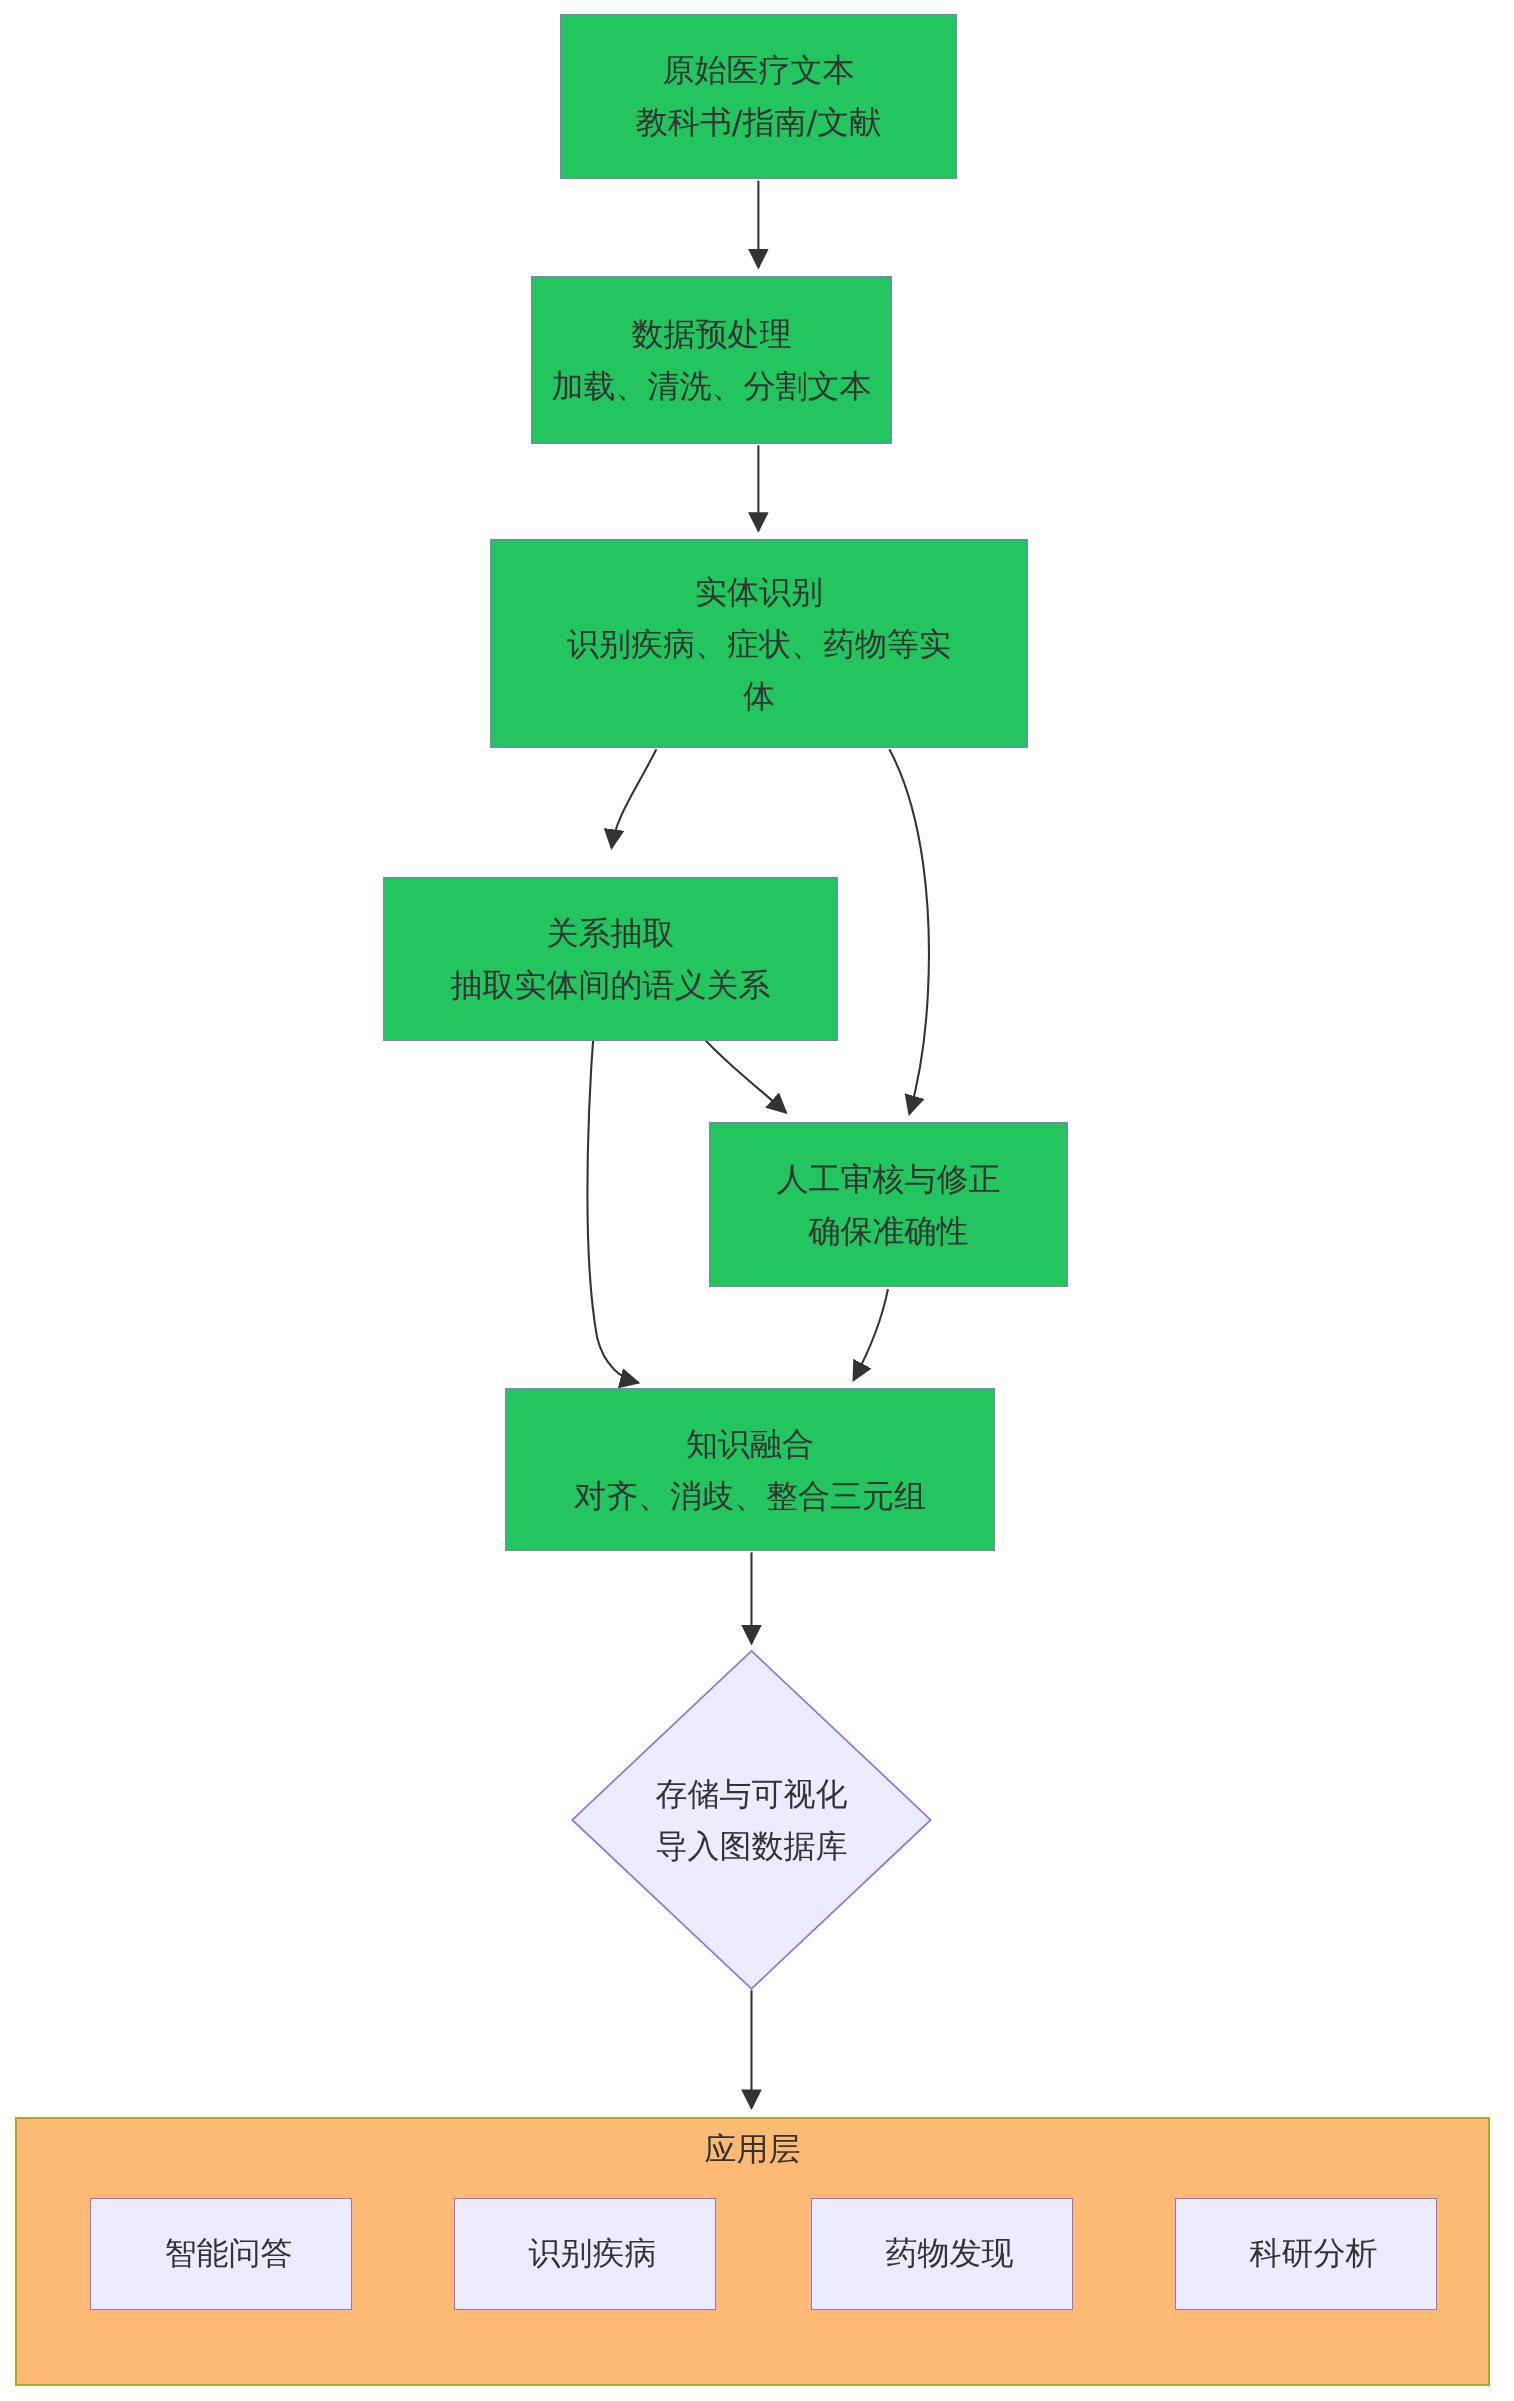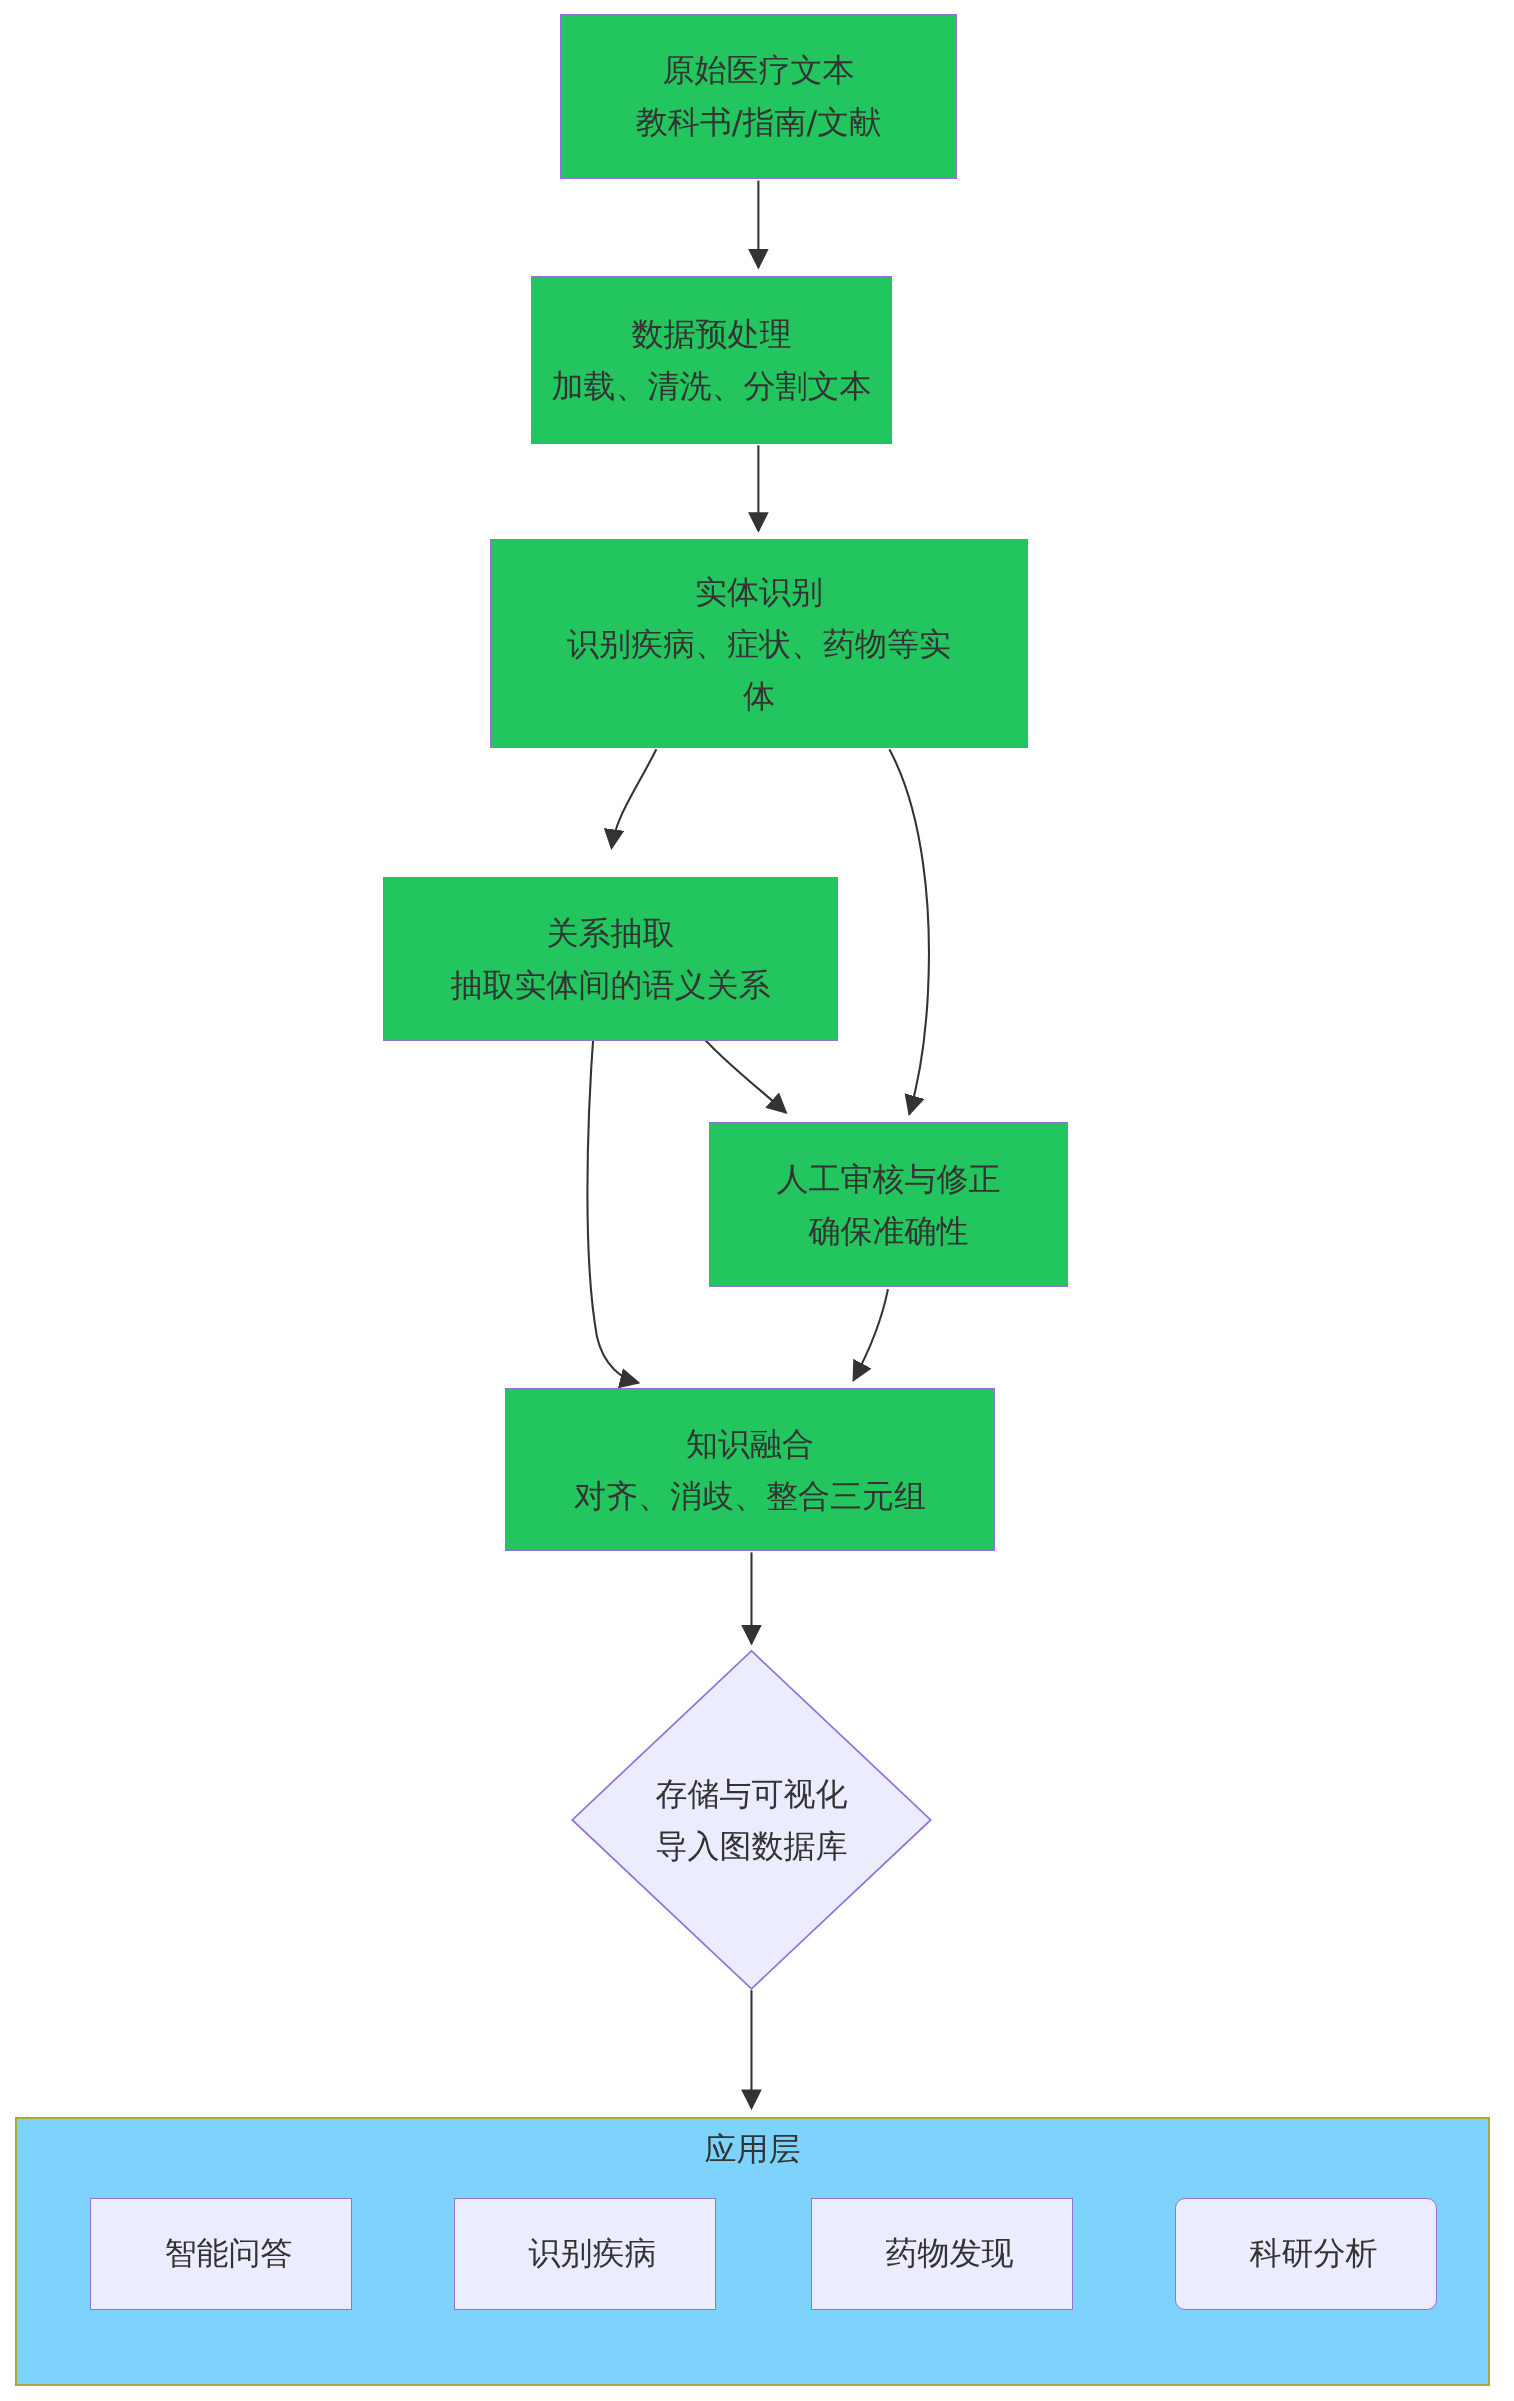--- a/index.html
+++ b/index.html
@@ -13,21 +13,21 @@
   .node{
     position:absolute;box-sizing:border-box;
     background:#22c55e;border:1.7px solid #9370DB;
     display:flex;flex-direction:column;align-items:center;justify-content:center;
     text-align:center;font-size:32px;line-height:52px;color:#333333;
   }
   .node .line{white-space:nowrap;}
   .node .line.wrap{white-space:normal;max-width:414px;}
   .cluster{
     position:absolute;box-sizing:border-box;
-    background:#7dd3fc;border:2.1px solid #AAAA33;text-decoration:underline;
+    background:#fdba74;border:2.1px solid #AAAA33;text-decoration:underline;
   }
   .cluster-label{
     position:absolute;left:0;top:6.9px;width:100%;
     text-align:center;font-size:32px;line-height:46px;color:#333333;
   }
   .app-node{
     position:absolute;box-sizing:border-box;
     background:#ECECFF;border:1.7px solid #9370DB;
     display:flex;align-items:center;justify-content:center;
     font-size:32px;color:#333333;padding-left:15px;
@@ -103,19 +103,19 @@
 
     <div class="app-node" style="left:73px;top:79px;width:262px;height:112px;">
       <span>智能问答</span>
     </div>
     <div class="app-node" style="left:437px;top:79px;width:262px;height:112px;">
       <span>识别疾病</span>
     </div>
     <div class="app-node" style="left:794px;top:79px;width:262px;height:112px;">
       <span>药物发现</span>
     </div>
-    <div class="app-node" style="left:1158px;top:79px;width:262px;height:112px;border-radius:10px;">
+    <div class="app-node" style="left:1158px;top:79px;width:262px;height:112px;">
       <span>科研分析</span>
     </div>
   </div>
 
 </div>
 
 
 </body></html>

